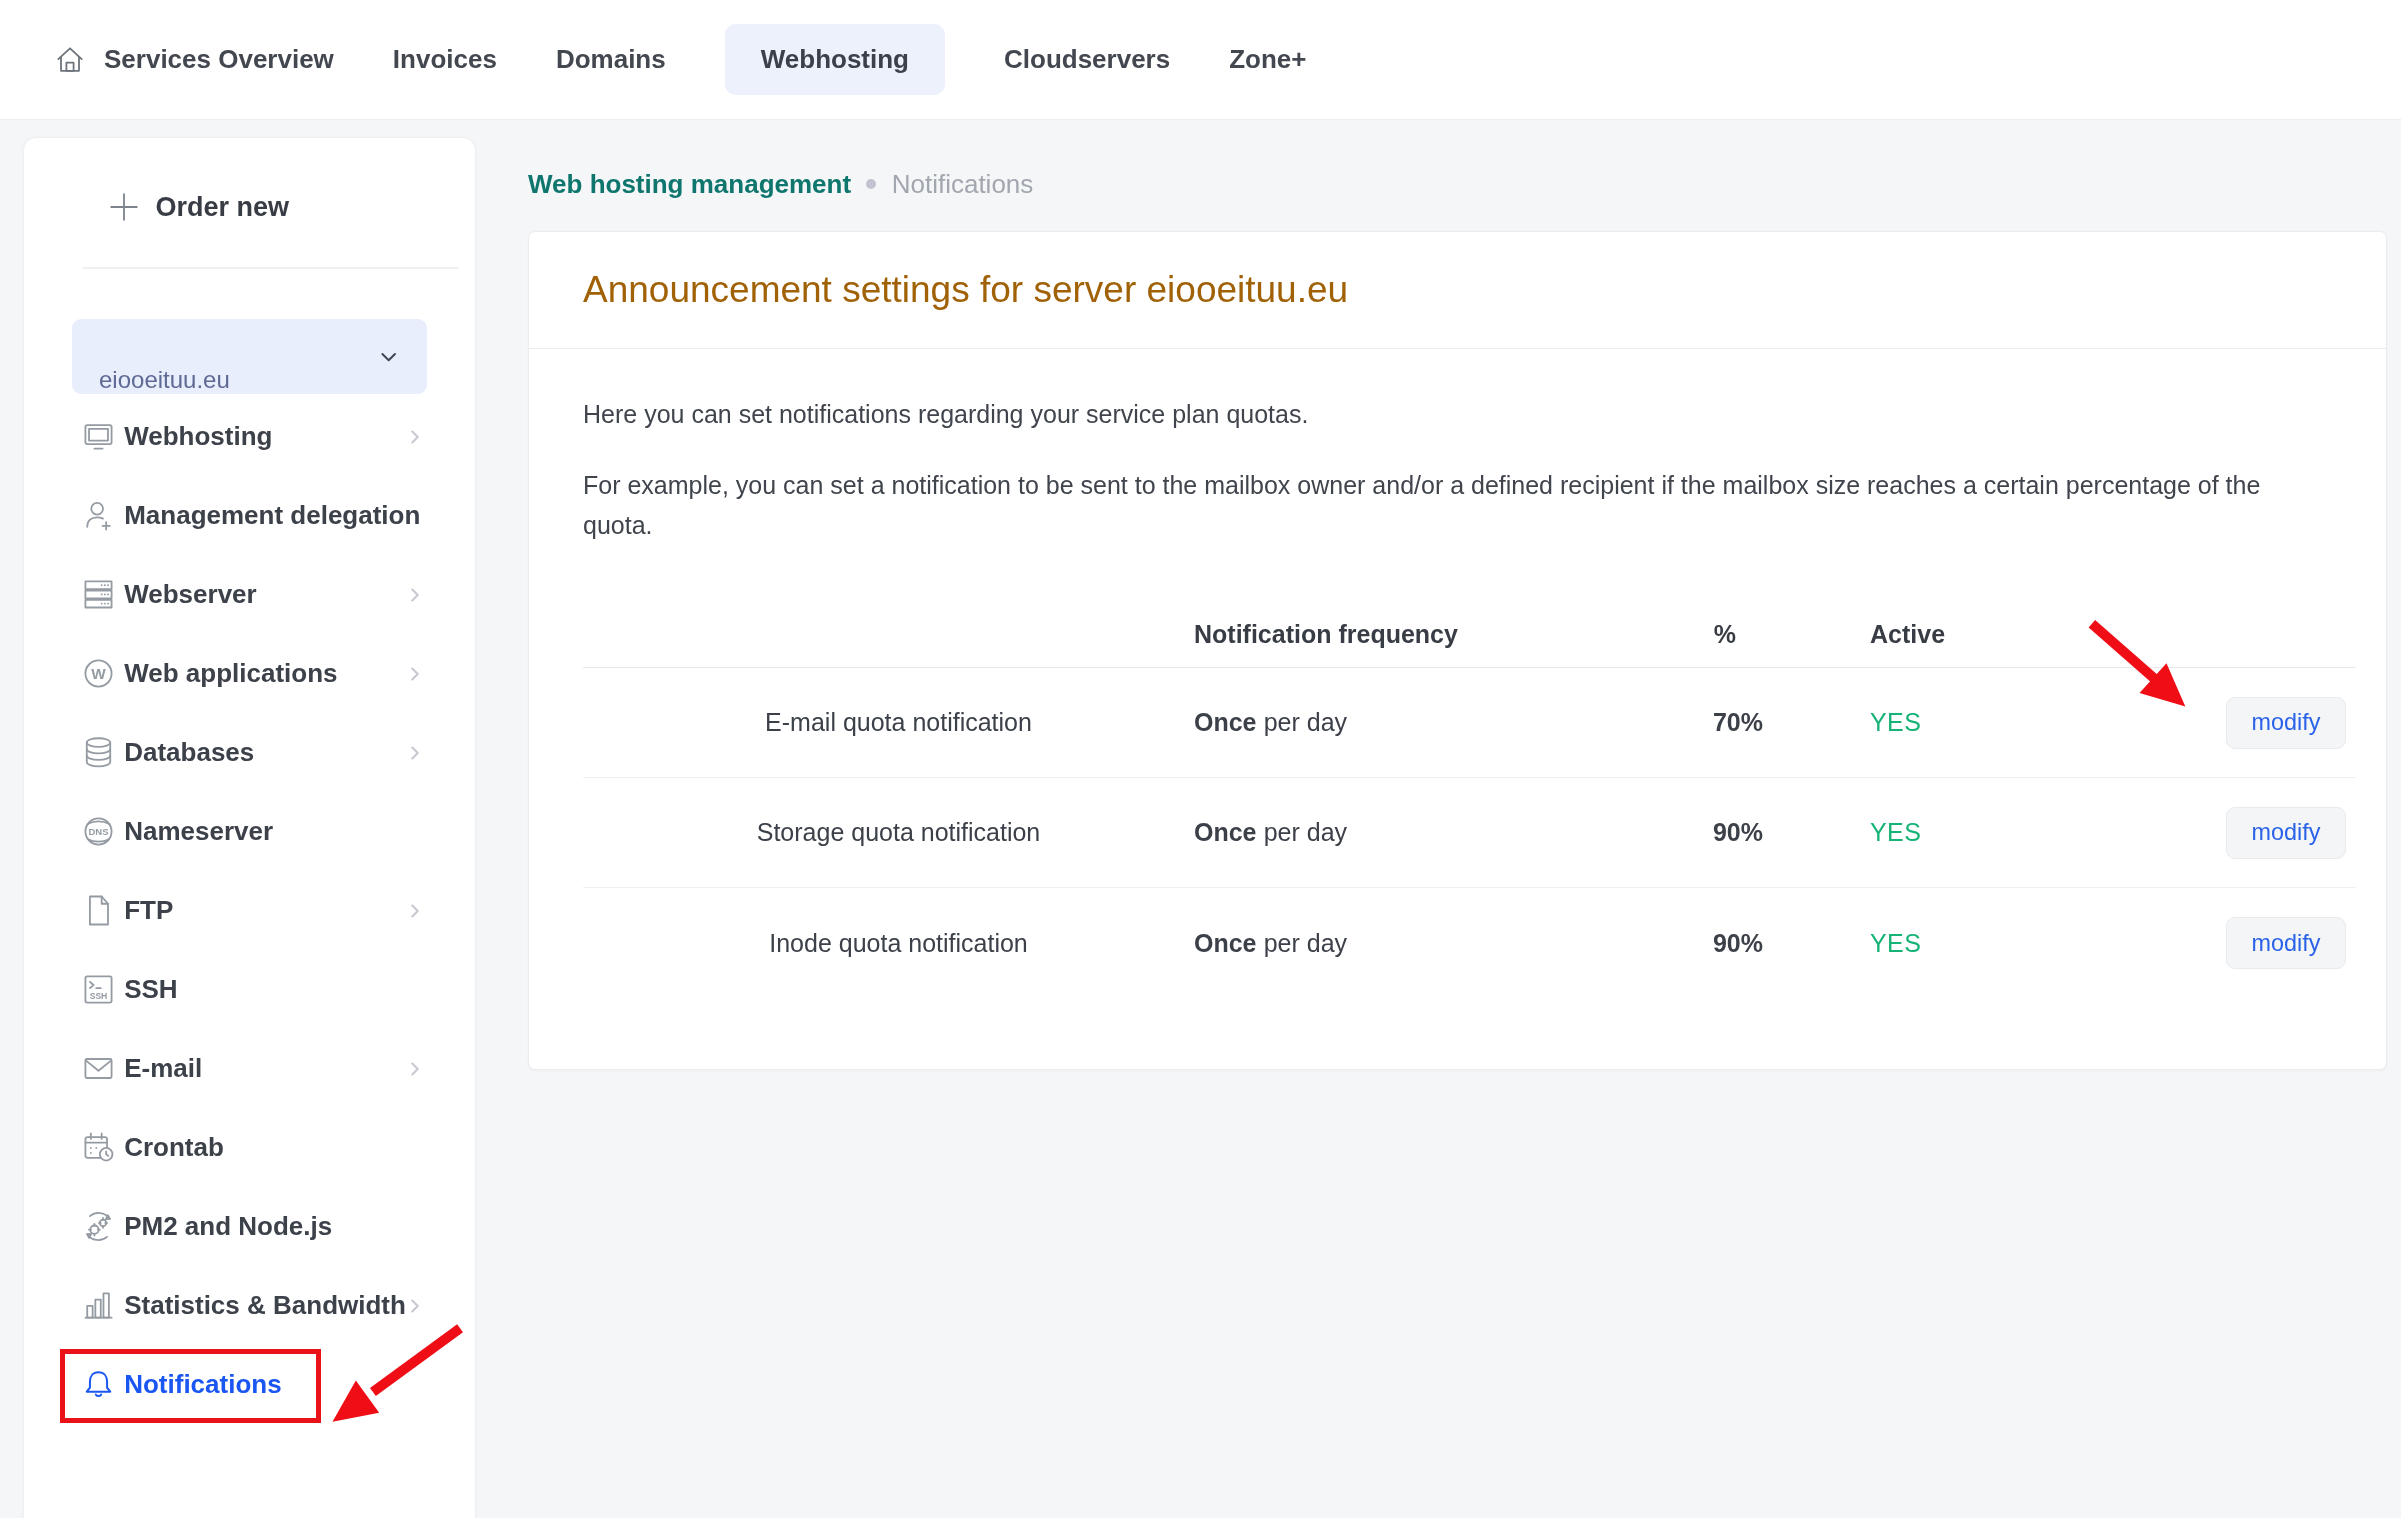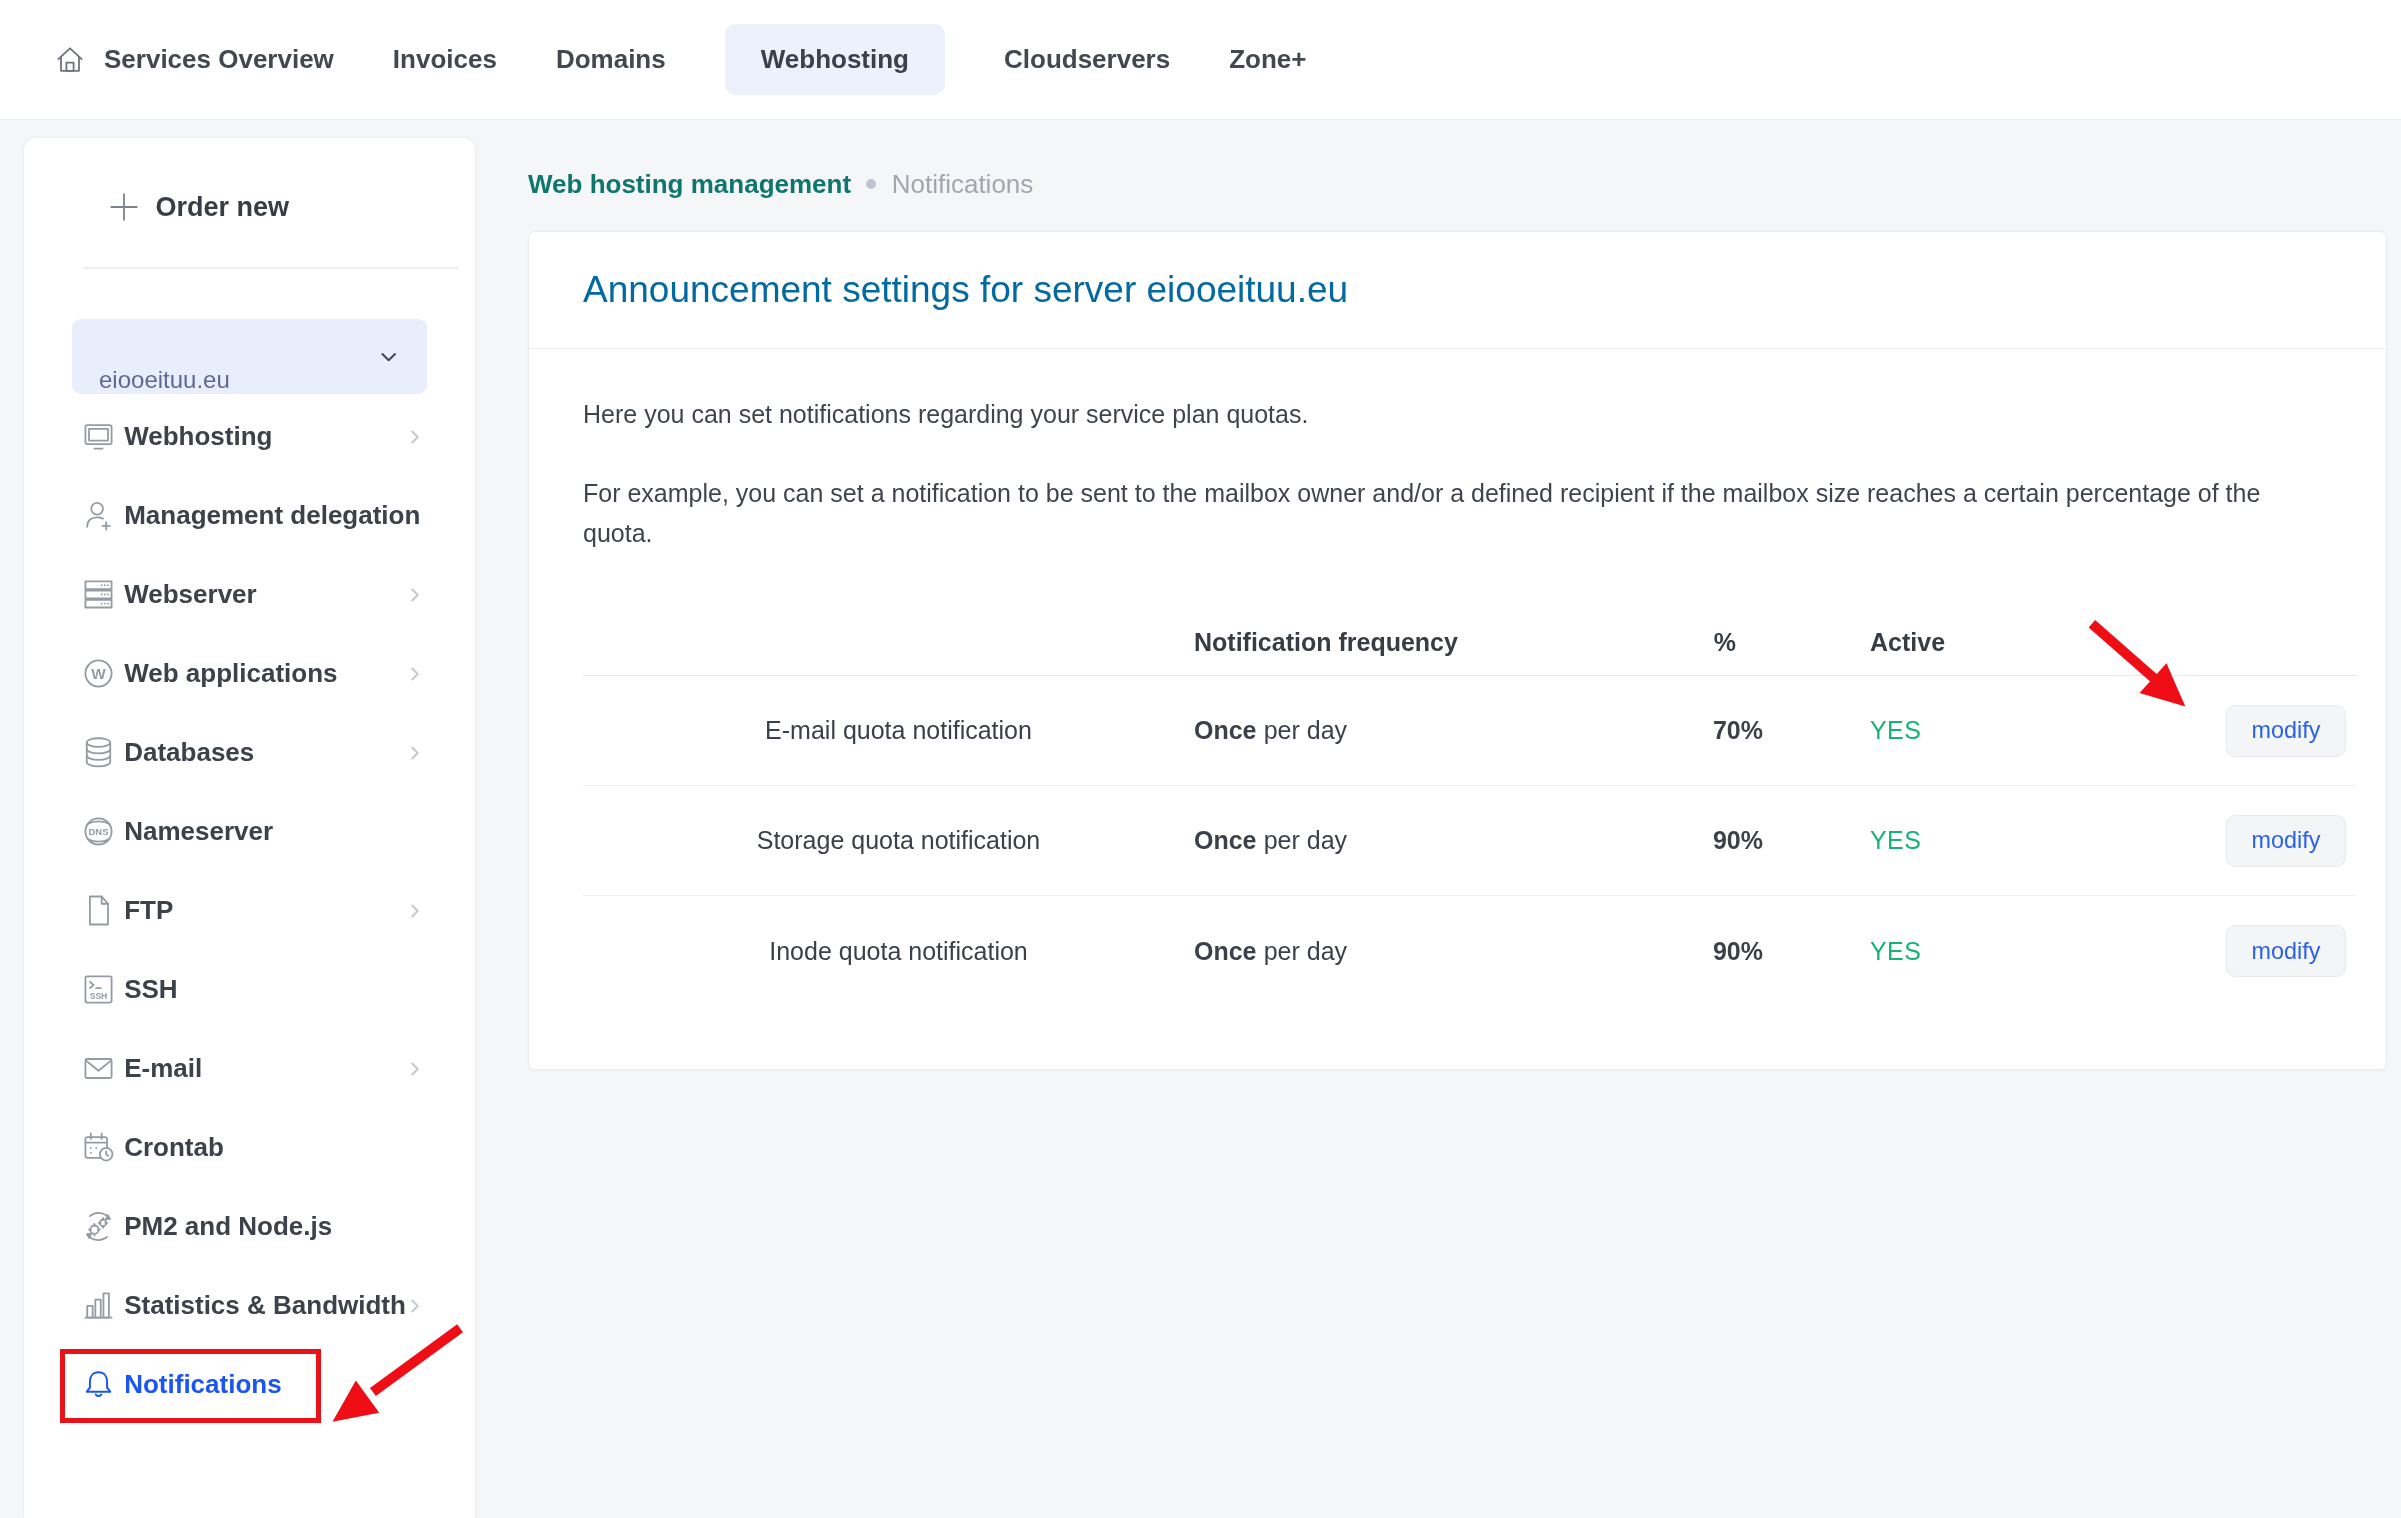--- a/index.html
+++ b/index.html
@@ -71,24 +71,24 @@
 
   #card {
     position:absolute; left:528px; top:231px; width:1859px; height:839px;
     background:#ffffff; border:0.9px solid #ececf0; border-radius:7.2px;
     box-shadow:0 0.9px 2.7px rgba(0,0,0,0.03);
   }
   .card-title-row {
     height:117px; display:flex; align-items:center; padding:0 54px;
     border-bottom:1.8px solid #eaecf0;
   }
-  .card-title { font-size:37px; font-weight:400; color:#0369a1; }
+  .card-title { font-size:37px; font-weight:400; color:#a16207; }
   .card-body { padding:45px 30px 0 54px; }
   .desc { font-size:25px; line-height:40px; color:#40454d; }
-  .desc.p1 { margin-bottom:39px; }
+  .desc.p1 { margin-bottom:31px; }
   .desc.p2 { max-width:1712px; }
 
   .tbl { margin-top:56px; }
   .tbl-head, .tbl-row {
     display:grid;
     grid-template-columns:611px 386px 183px 431px 164px;
     align-items:center;
   }
   .tbl-head {
     height:67px; border-bottom:1.8px solid #e6e8ee;

